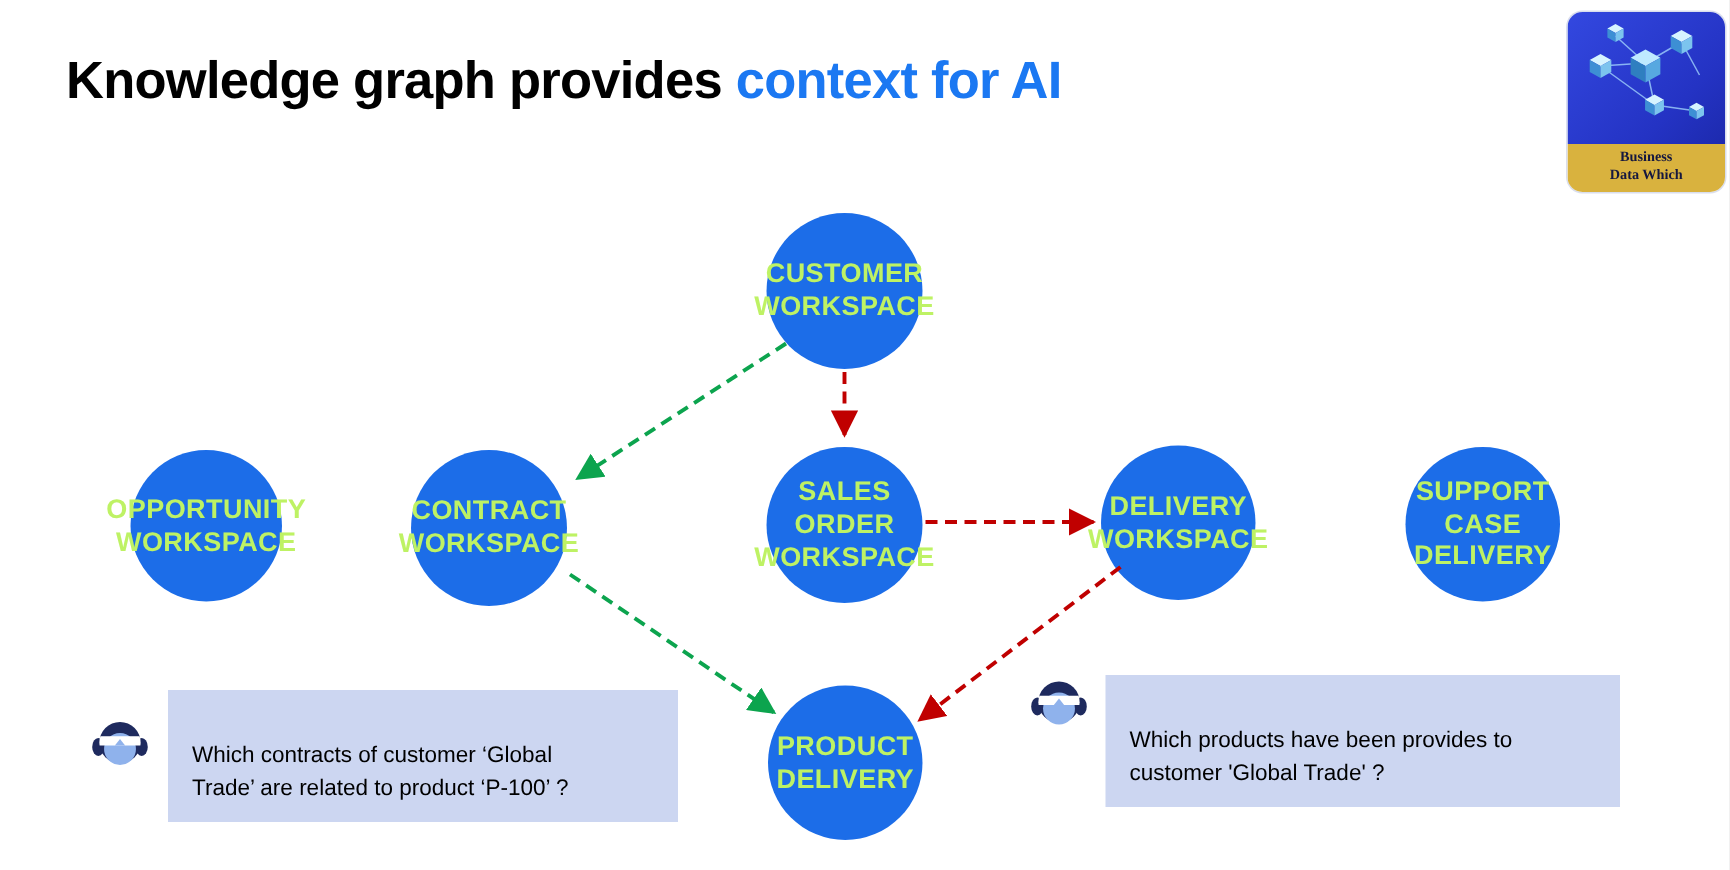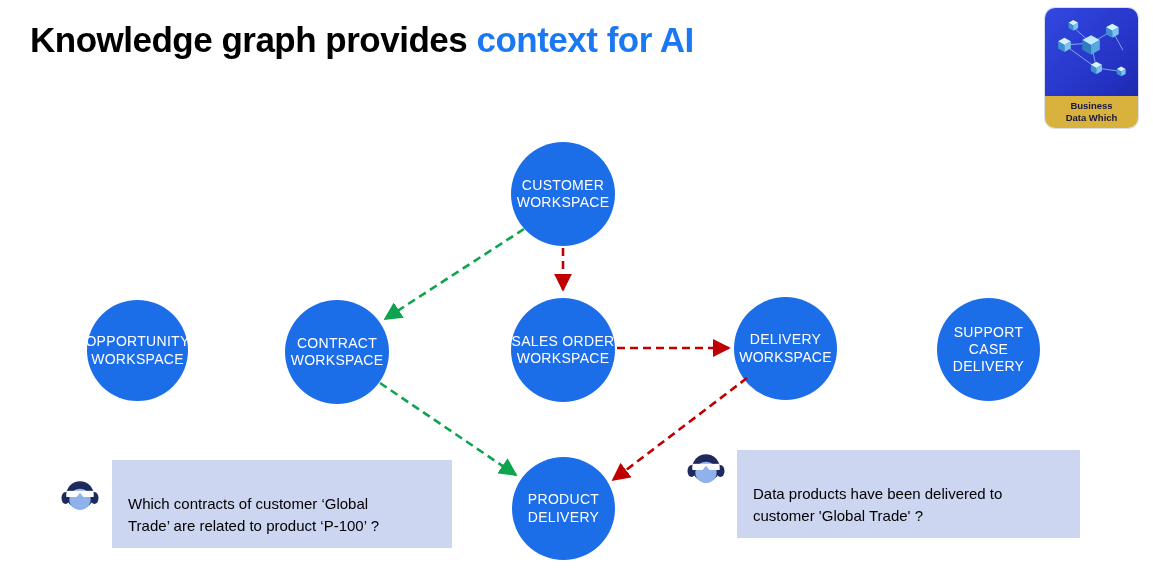--- a/index.html
+++ b/index.html
@@ -5,46 +5,47 @@
   html,body{margin:0;padding:0;background:#e8e8e8;}
   .slide{
     position:relative;
     width:1153px;height:580px;
     background:#ffffff;
     overflow:hidden;
     font-family:"Liberation Sans", sans-serif;
   }
   
   .title{
-    position:absolute;left:30px;top:20px;margin:0;
+    position:absolute;left:30px;top:20px;margin:14px;
     font-size:35px;font-weight:bold;letter-spacing:-0.5px;
     color:#000000;white-space:nowrap;
   }
   .title .hl{color:var(--title-blue,#1b78f2);}
   
   .badge{
-    position:absolute;left:1045px;top:8px;width:93px;height:120px;
+    position:absolute;left:1045px;top:8px;width:105px;height:120px;
     border-radius:10px;overflow:hidden;display:flex;flex-direction:column;
     box-shadow:0 0 0 1px rgba(180,190,220,.5);
+    font-family:Liberation Serif, serif;
   }
   .badge-art{flex:1;background:linear-gradient(135deg,#3348e0 0%,#2433c4 70%,#1d2aae 100%);}
   .badge-art svg{display:block;width:100%;height:100%;}
   .badge-gold{
     height:32px;background:var(--gold,#d9b23e);
     display:flex;flex-direction:column;align-items:center;justify-content:center;
     color:#15173f;font-weight:bold;font-size:9.5px;line-height:1.25;text-align:center;
   }
   
   .node{
     position:absolute;border-radius:50%;
     background:var(--node-blue,#1c6de8);
     display:flex;align-items:center;justify-content:center;text-align:center;
   }
   .node span{
-    color:#ffffff;font-weight:normal;font-size:14px;line-height:1.22;
+    color:#bef264;font-weight:bold;font-size:18px;line-height:1.22;
     letter-spacing:0.3px;white-space:pre-line;
   }
   
   .edges{position:absolute;left:0;top:0;width:1153px;height:580px;pointer-events:none;}
   .edge{fill:none;stroke-width:2.6;stroke-dasharray:8 5;}
   .edge.green{stroke:var(--green,#0ca44e);}
   .edge.red{stroke:var(--red,#c00000);}
   .mk-green{fill:var(--green,#0ca44e);}
   .mk-red{fill:var(--red,#c00000);}
   
@@ -123,21 +124,21 @@
   </div>
 
   <div class="node" style="left:511px;top:142px;width:104px;height:104px">
     <span>CUSTOMER
 WORKSPACE</span>
   </div>
   <div class="node" style="left:87px;top:300px;width:101px;height:101px">
     <span>OPPORTUNITY
 WORKSPACE</span>
   </div>
-  <div class="node" style="left:285px;top:300px;width:104px;height:104px">
+  <div class="node" style="left:274px;top:300px;width:104px;height:104px">
     <span>CONTRACT
 WORKSPACE</span>
   </div>
   <div class="node" style="left:511px;top:298px;width:104px;height:104px">
     <span>SALES ORDER
 WORKSPACE</span>
   </div>
   <div class="node" style="left:734px;top:297px;width:103px;height:103px">
     <span>DELIVERY
 WORKSPACE</span>
@@ -193,17 +194,17 @@
       <circle cx="20" cy="18" r="14.5" fill="#1e2a5e"></circle>
       <circle cx="20" cy="22.5" r="11.2" fill="#8fb2ec"></circle>
       <clipPath id="helmet-clip-r">
           <circle cx="20" cy="18" r="14.5"></circle>
         </clipPath>
       <rect x="4" y="13.5" width="32" height="6.5" fill="#ffffff" clip-path="url(#helmet-clip-r)"></rect>
       <path d="M20 15.5 L23.6 20 L16.4 20 Z" fill="#8fb2ec"></path>
     </svg>
   </div>
   <div class="qbox q-right">
-    <span>Data products have been delivered to
+    <span>Which products have been provides to
 customer 'Global Trade' ?</span>
   </div>
 
 </div>
 
 </body></html>

